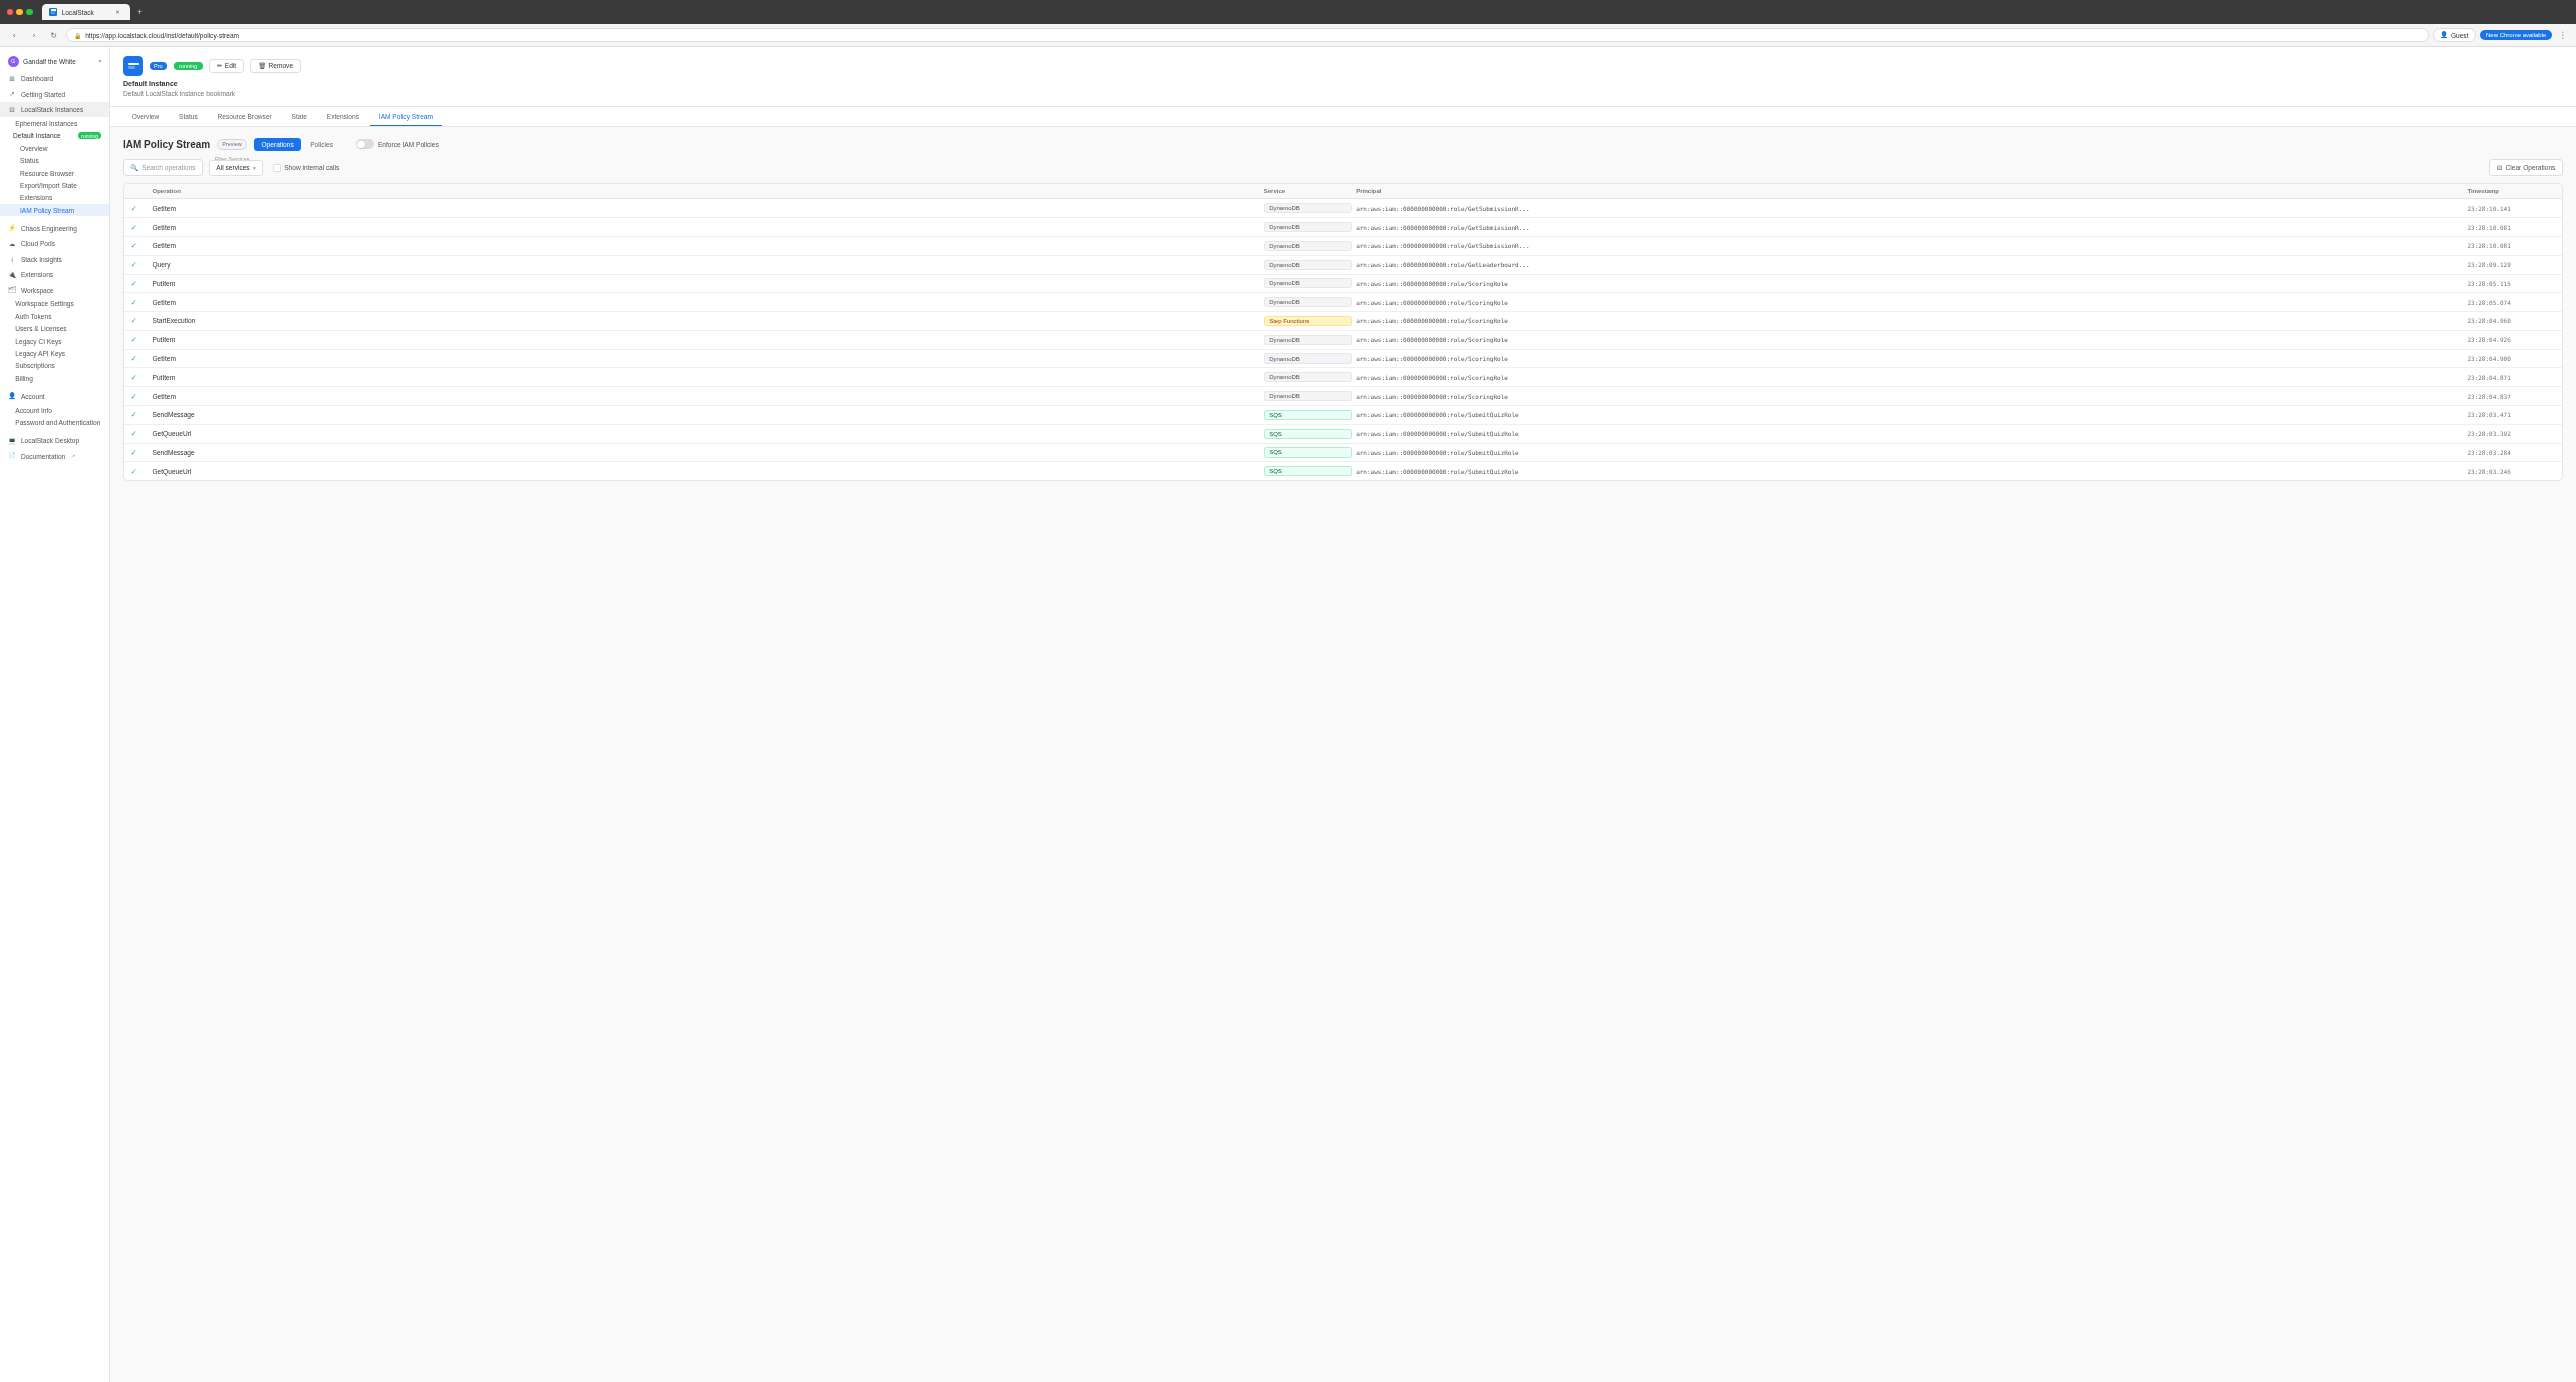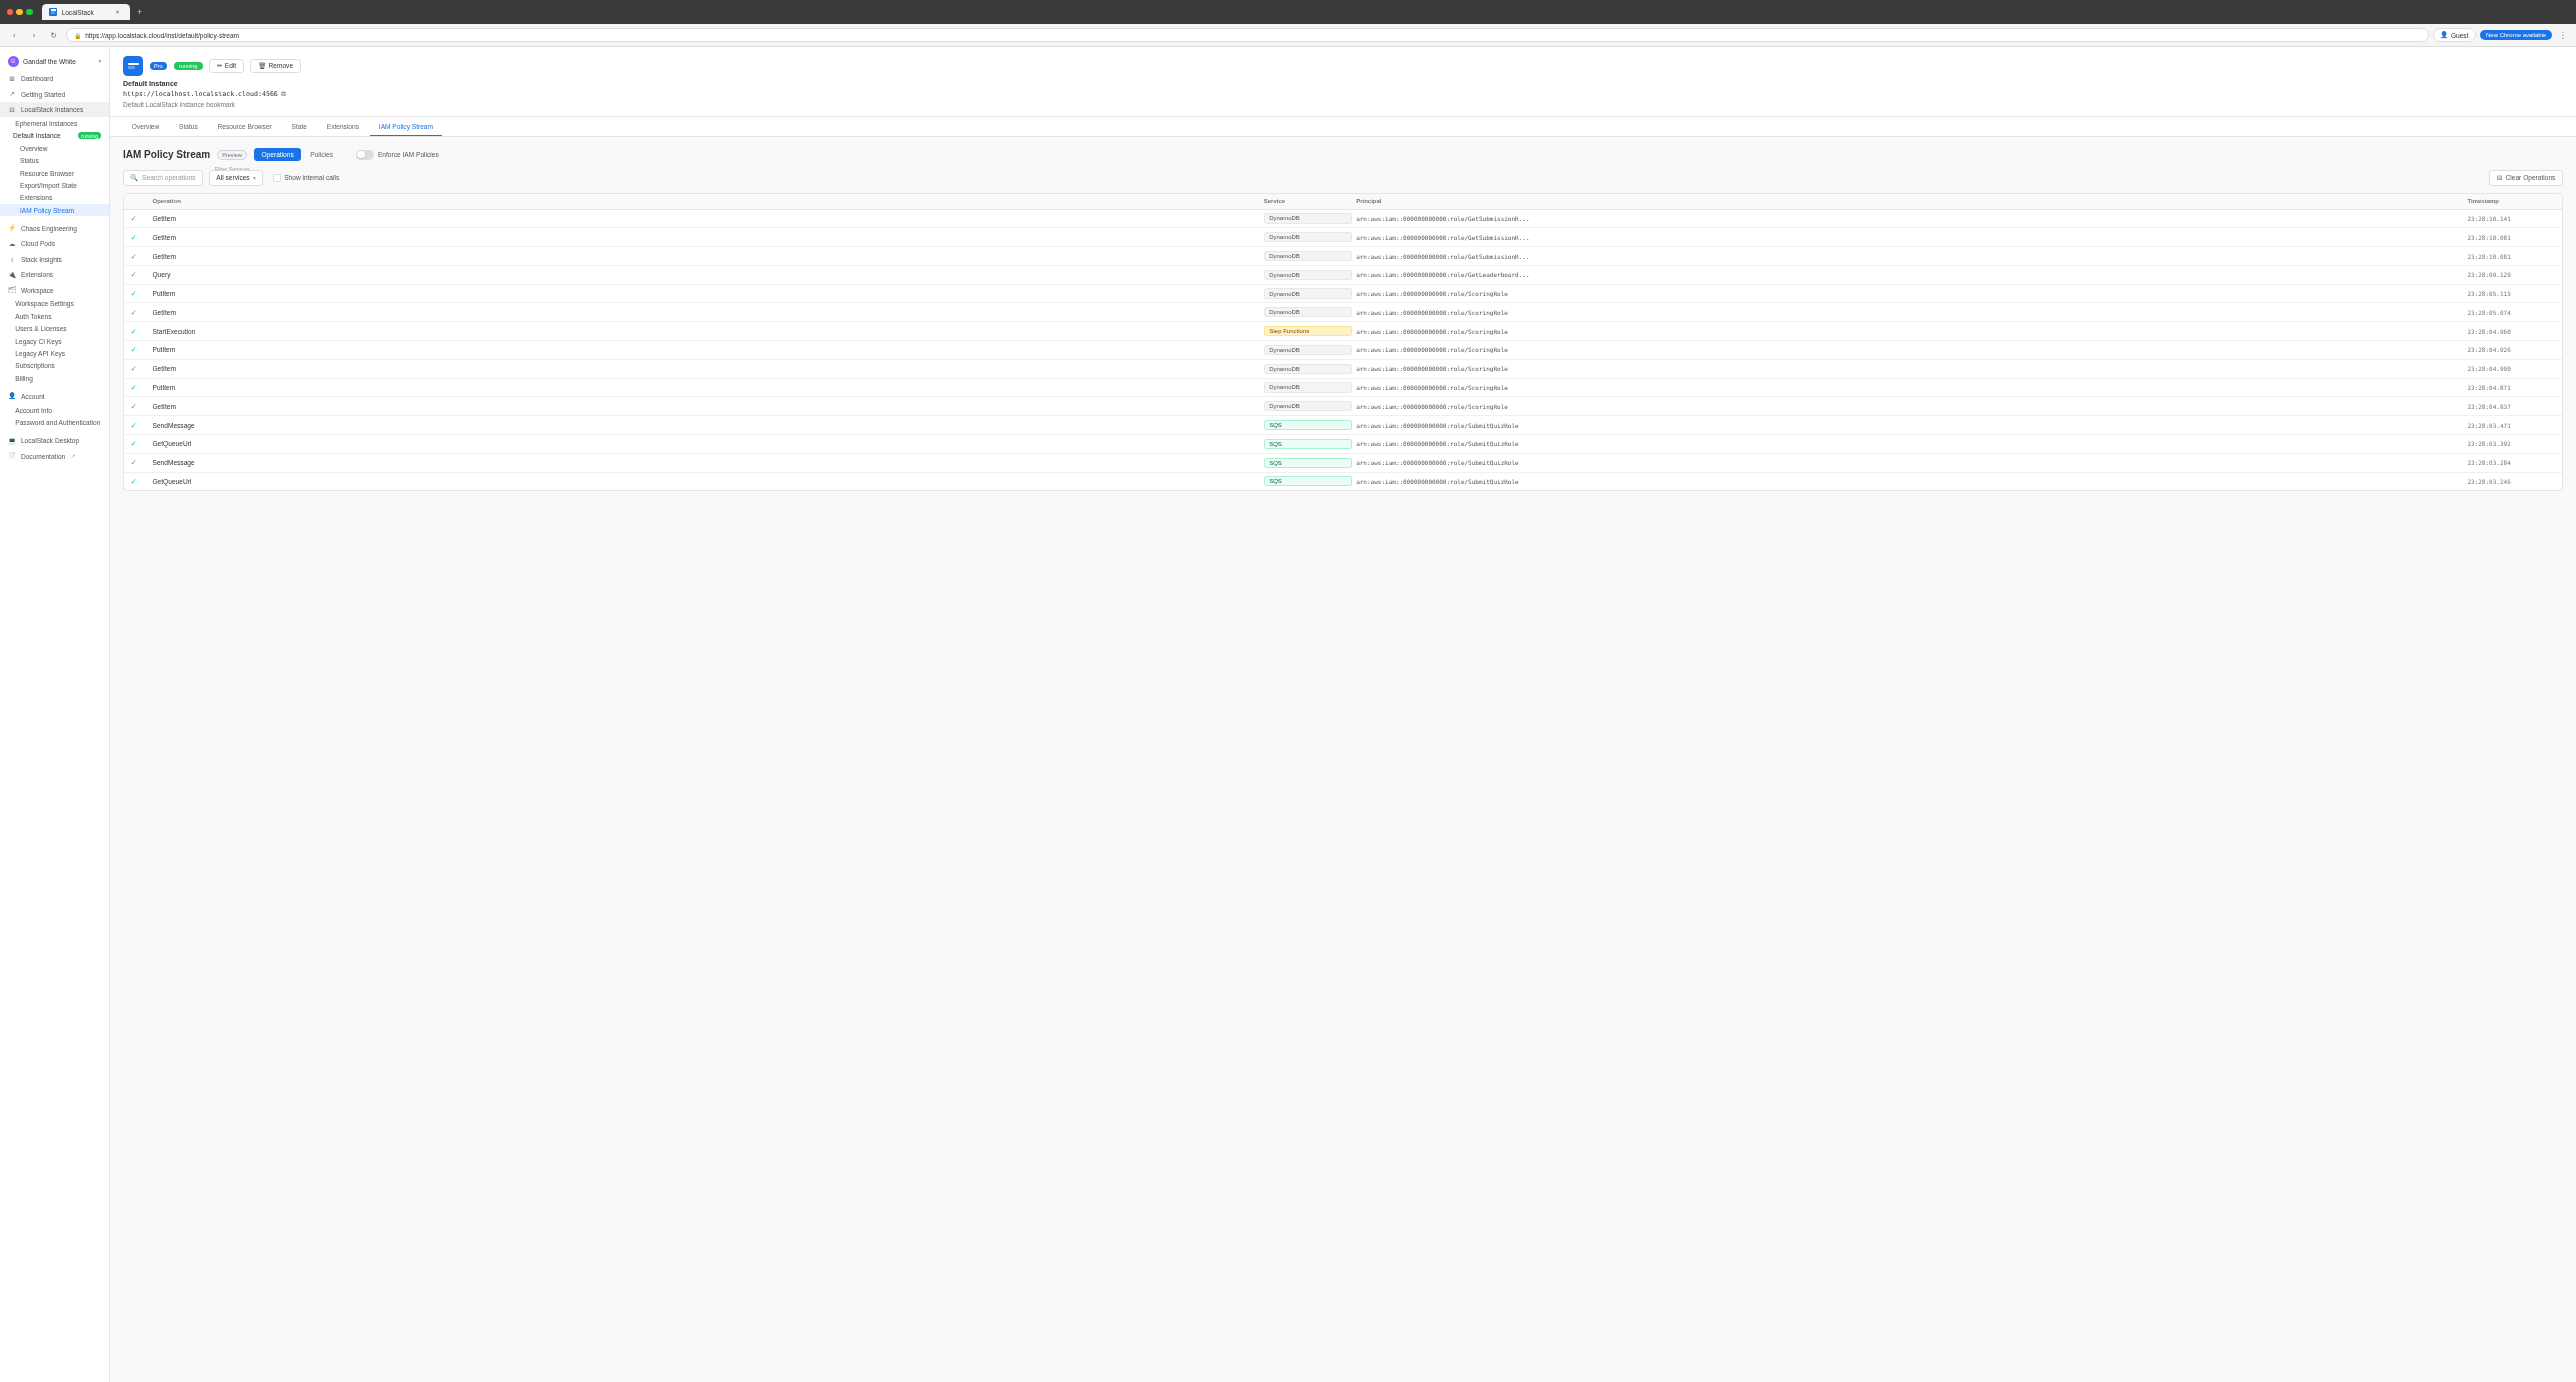--- a/index.html
+++ b/index.html
@@ -292,24 +292,20 @@
           <button class="btn-edit">
             <span>✏</span>
             <span>Edit</span>
           </button>
           <button class="btn-remove">
             <span>🗑</span>
             <span>Remove</span>
           </button>
         </div>
         <div class="instance-name">Default Instance</div>
-        <div class="instance-url">
-          <span>https://localhost.localstack.cloud:4566</span>
-          <span class="copy-icon" title="Copy">⧉</span>
-        </div>
         <div class="instance-desc">Default LocalStack instance bookmark</div>
       </div>
 
       <div class="tabs-bar">
         <div class="tab-item">Overview</div>
         <div class="tab-item">Status</div>
         <div class="tab-item">Resource Browser</div>
         <div class="tab-item">State</div>
         <div class="tab-item">Extensions</div>
         <div class="tab-item active">IAM Policy Stream</div>

